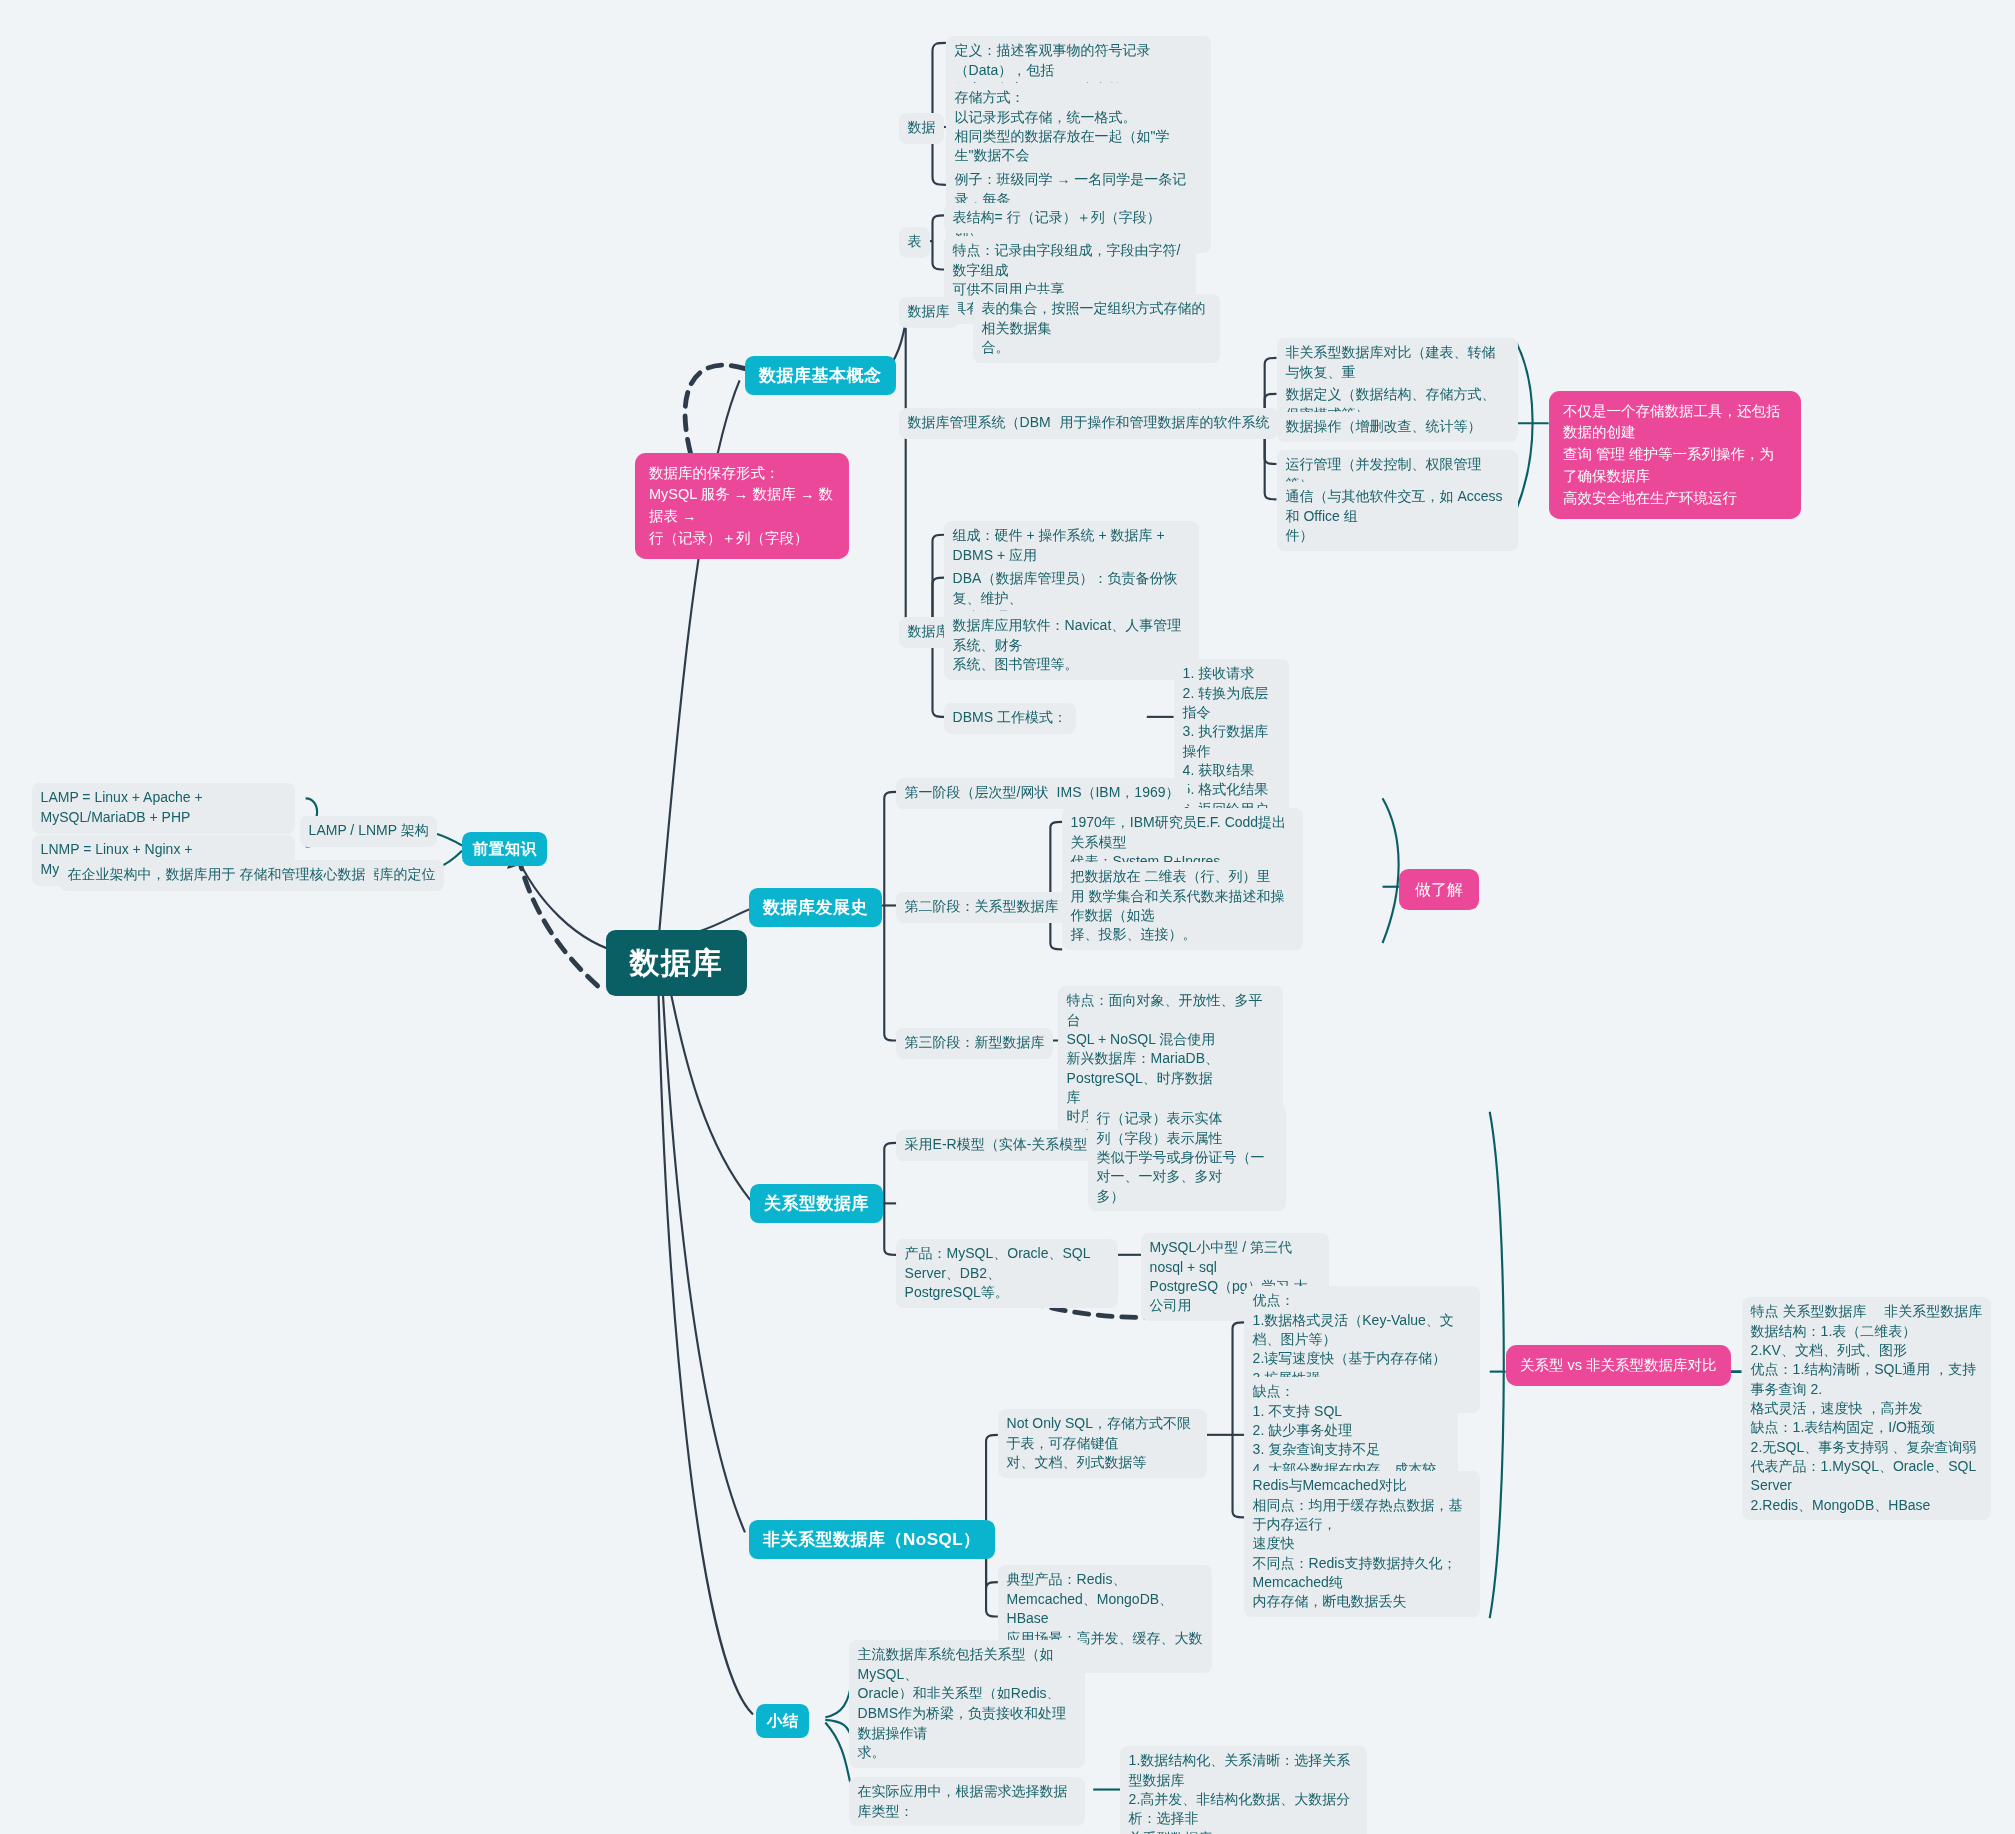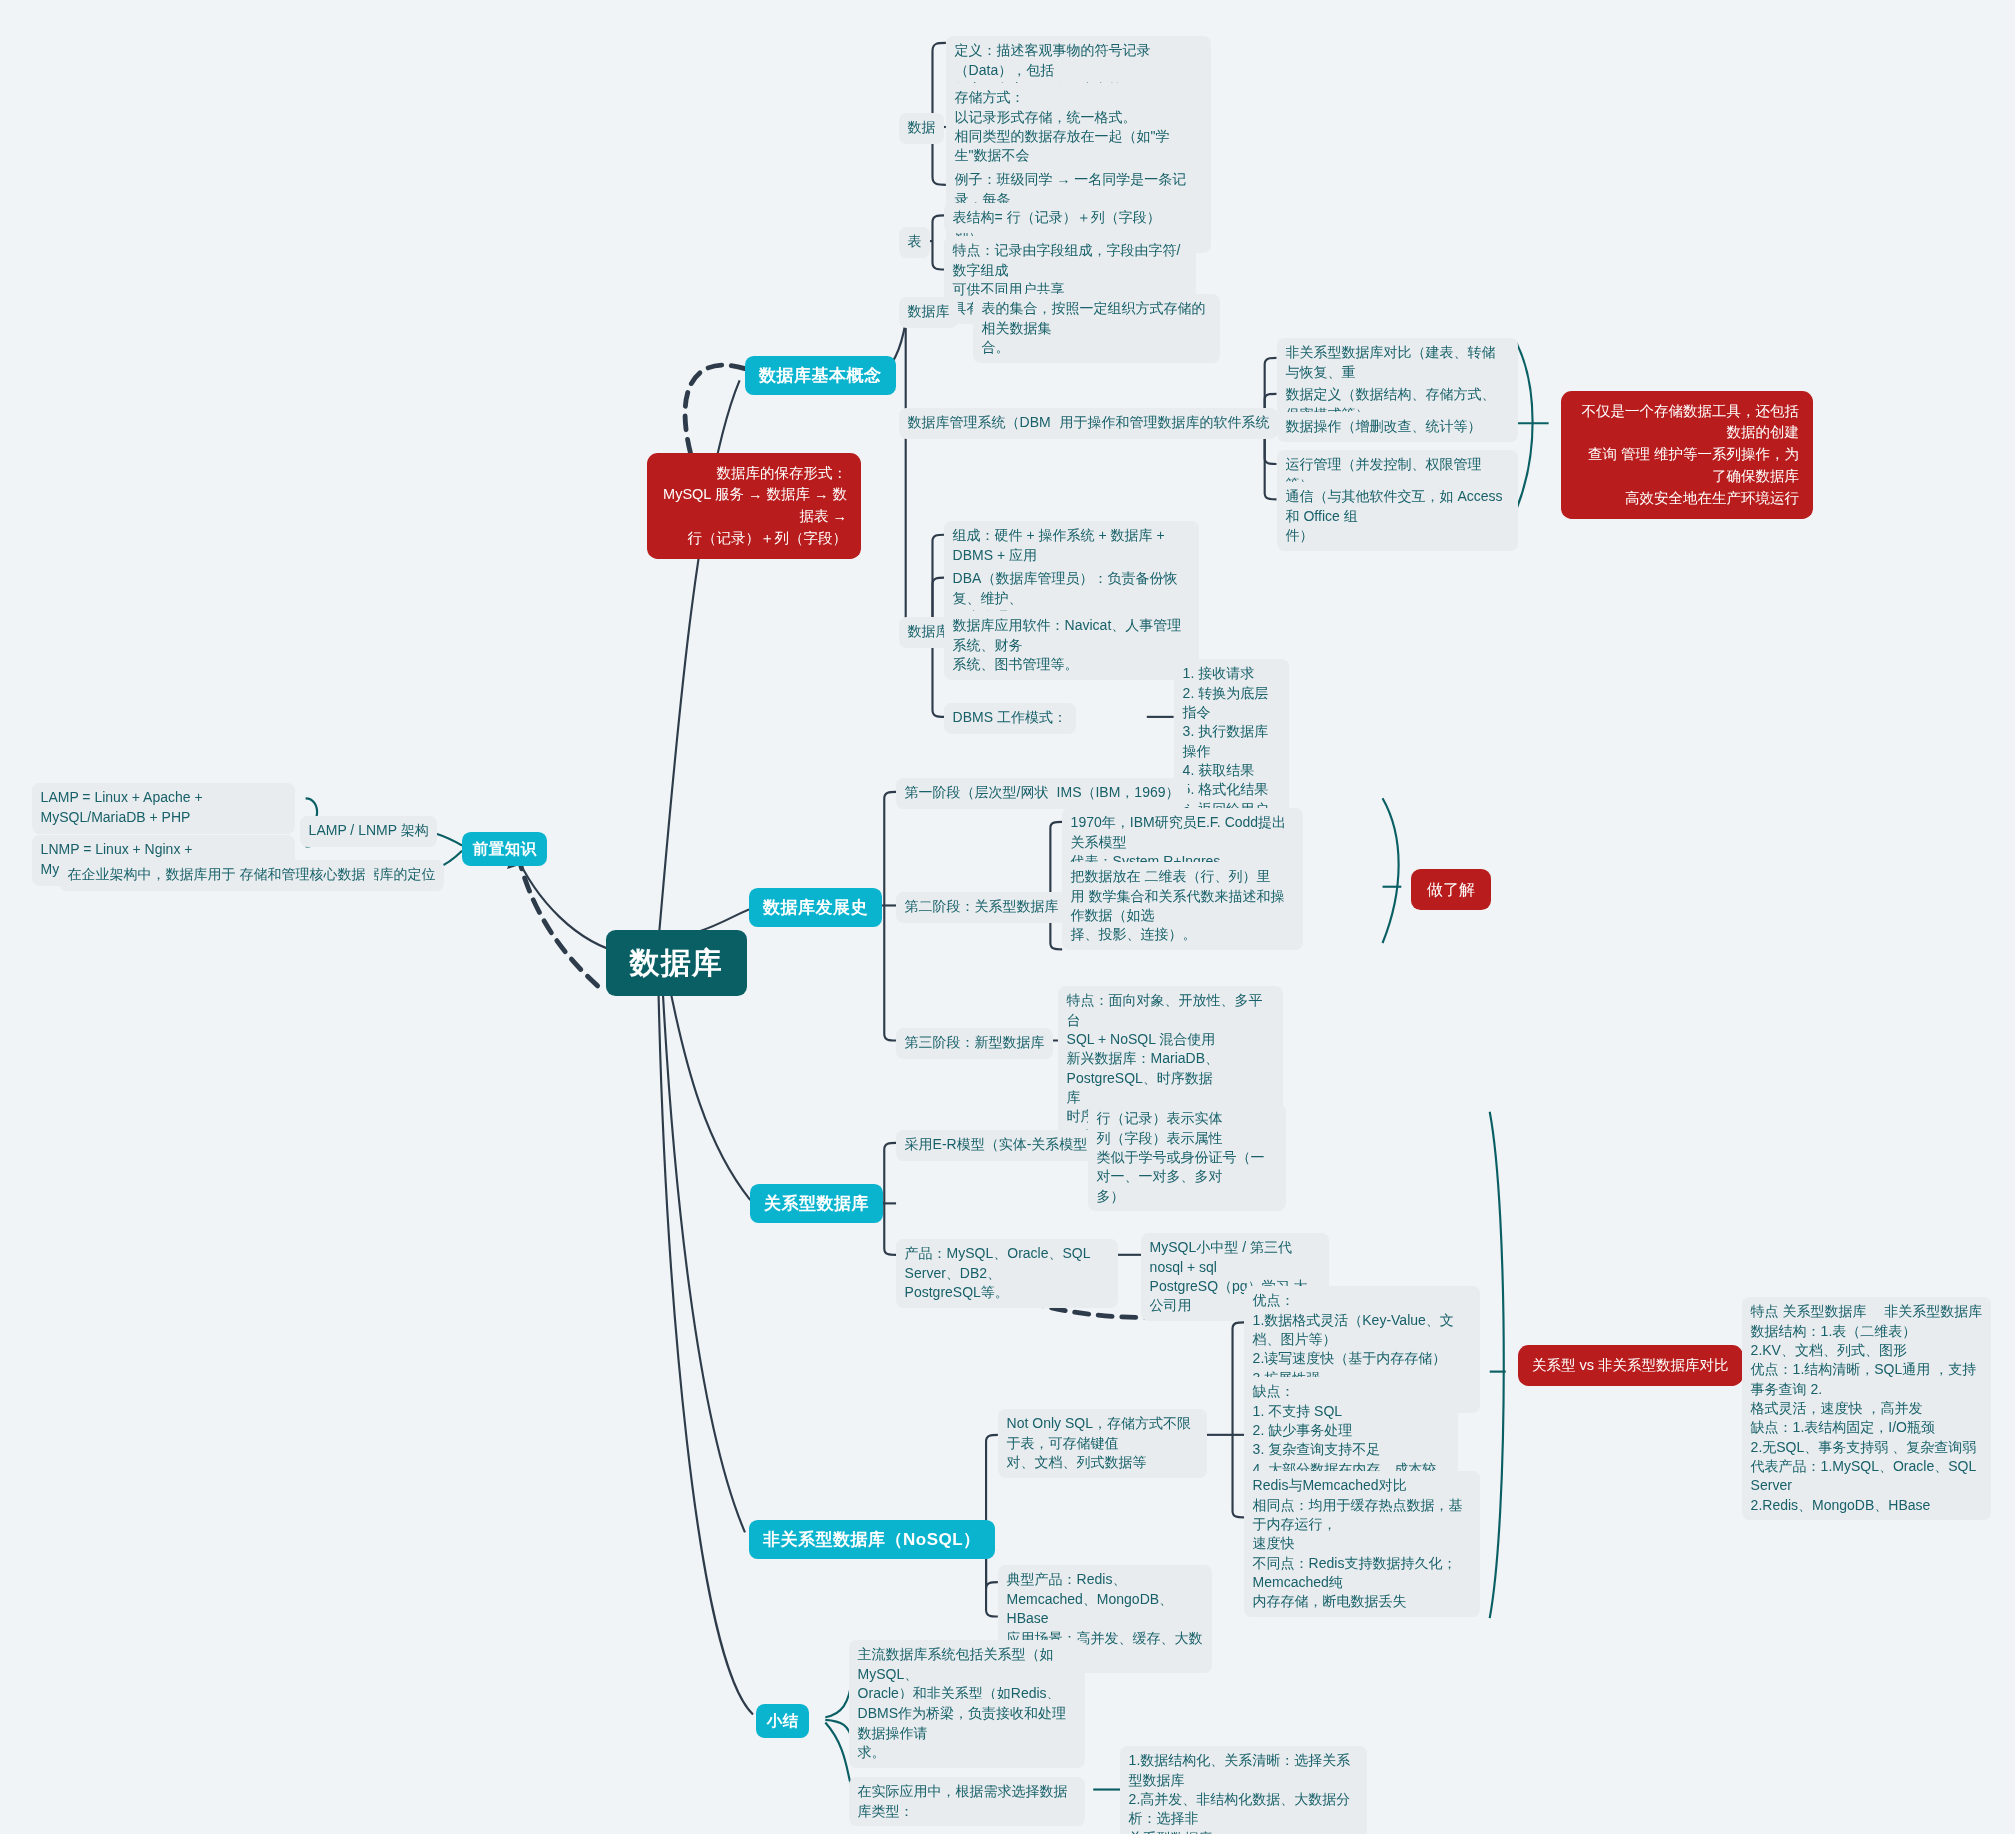--- a/index.html
+++ b/index.html
@@ -41,28 +41,27 @@
     background: #0bb4ce;
     color: #ffffff;
     font-weight: bold;
     font-size: 17px;
     border-radius: 8.6px;
     padding: 7.5px 14px;
     letter-spacing: 0.5px;
   }
   .cat.small { font-size: 15.5px; padding: 5.9px 10.7px; }
   .callout {        
-    background: #b91c1c;
+    background: #ec4899;
     color: #ffffff;
     font-size: 14.5px;
     border-radius: 10.7px;
     padding: 9.6px 14px;
-    text-align: right;
+    text-align: left;
     line-height: 1.5;
-    margin-left: 12px;
   }
   .callout.pill { font-size: 16px; padding: 8.6px 16px; border-radius: 9.6px; }
   .tight { line-height: 1.38; }
 </style>
 </head>
 <body>
 
 <div id="canvas">
 
   <svg class="edges" viewBox="0 0 3760 3423">

